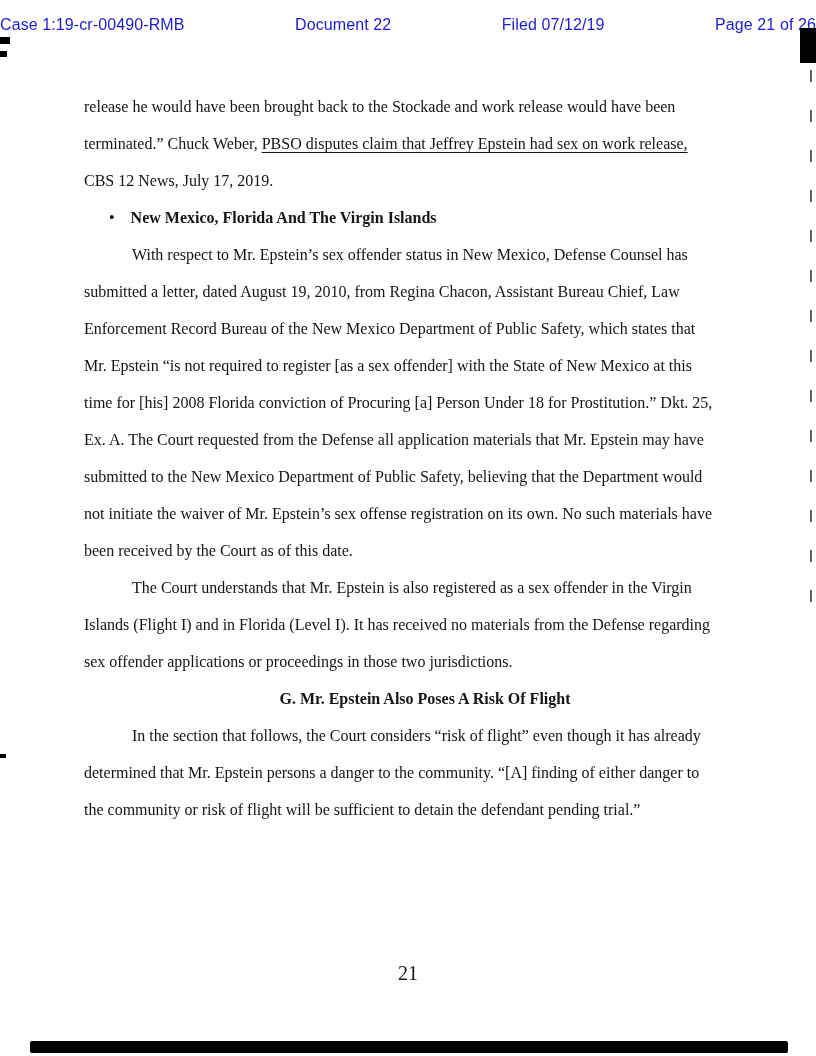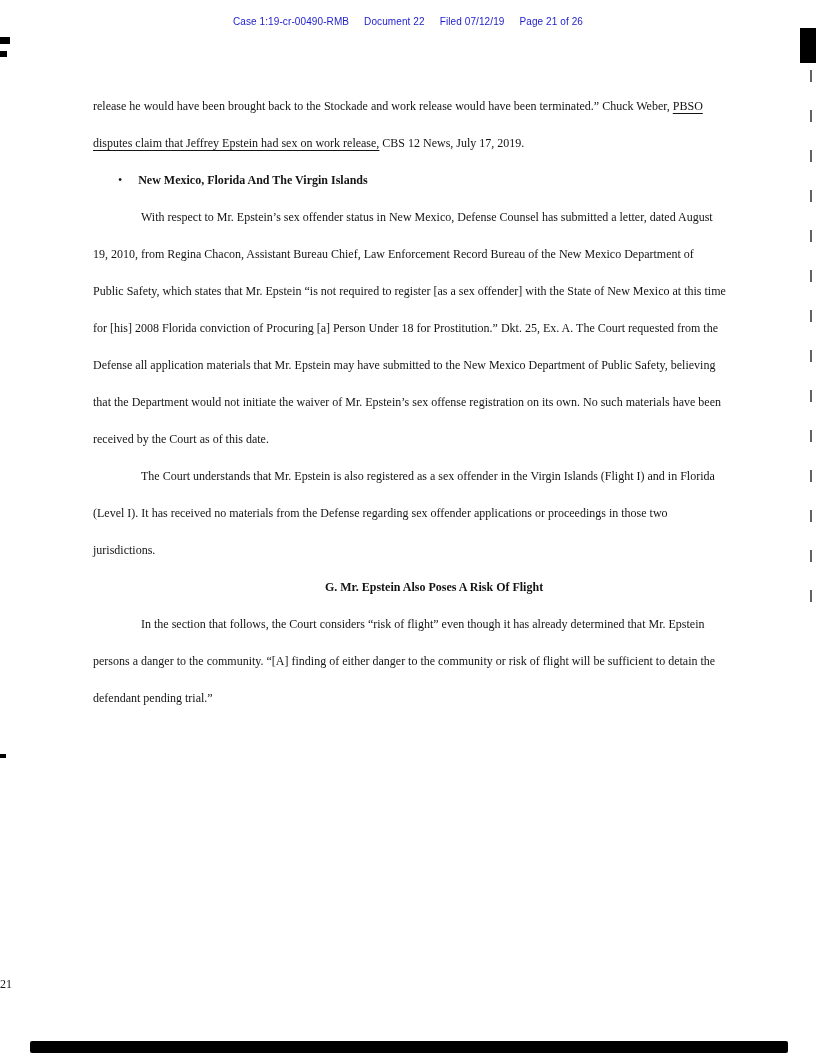--- a/index.html
+++ b/index.html
@@ -6,38 +6,38 @@
   body {
     width: 816px; height: 1056px;
     background: #ffffff;
     position: relative;
     font-family: "Liberation Serif", serif;
     color: #141414;
     overflow: hidden;
   }
   .stamp {
     position: absolute; top: 16px; left: 0; right: 0;
-    display: flex; justify-content: center; gap: 15px;
+    display: flex; justify-content: space-between; gap: 15px;
     font-family: "Liberation Sans", sans-serif;
-    font-size: 10px; color: #1c1ccd; letter-spacing: 0.1px;
+    font-size: 16px; color: #1c1ccd; letter-spacing: 0.1px;
   }
   .content {
-    position: absolute; left: 93px; top: 88px; width: 633px;
-    font-size: 12px; line-height: 37px; text-align: left;
+    position: absolute; left: 84px; top: 88px; width: 633px;
+    font-size: 16px; line-height: 37px; text-align: left;
   }
   .content p { margin: 0; }
   .indent { text-indent: 48px; }
   .u { text-decoration: underline; text-underline-offset: 3px; }
   .b { font-weight: bold; text-align: center; }
   .bullet-head { text-indent: 25px; }
   .bullet-head .b { padding-left: 16px; }
   .head-g { text-indent: 49px; }
   .pageno {
     position: absolute; top: 962px; left: 0; right: 0;
-    font-size: 12px; margin-top: 15px;
+    text-align: center; font-size: 20px;
   }
   .artifact { position: absolute; background: #000; }
   .a-left-1   { left: 0; top: 37px;  width: 10px; height: 7px; }
   .a-left-2   { left: 0; top: 51px;  width: 7px;  height: 6px; }
   .a-left-3   { left: 0; top: 754px; width: 6px;  height: 4px; }
   .a-tr-corner{ right: 0; top: 28px; width: 16px; height: 35px; }
   .a-right-dashes {
     position: absolute; right: 4px; top: 70px; width: 2px; height: 550px;
     background: repeating-linear-gradient(to bottom, #3a3a3a 0 12px, transparent 12px 40px);
     opacity: 0.8;

